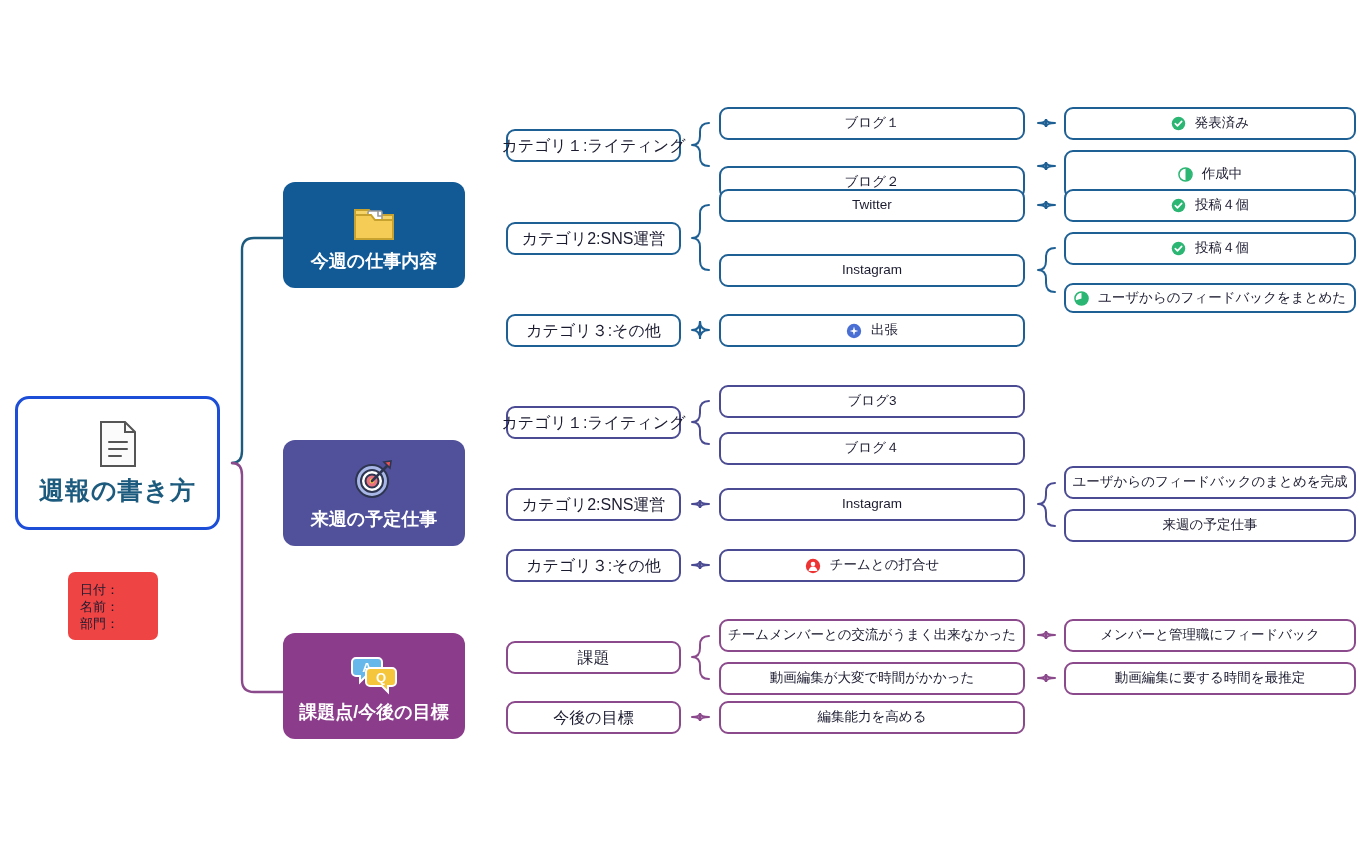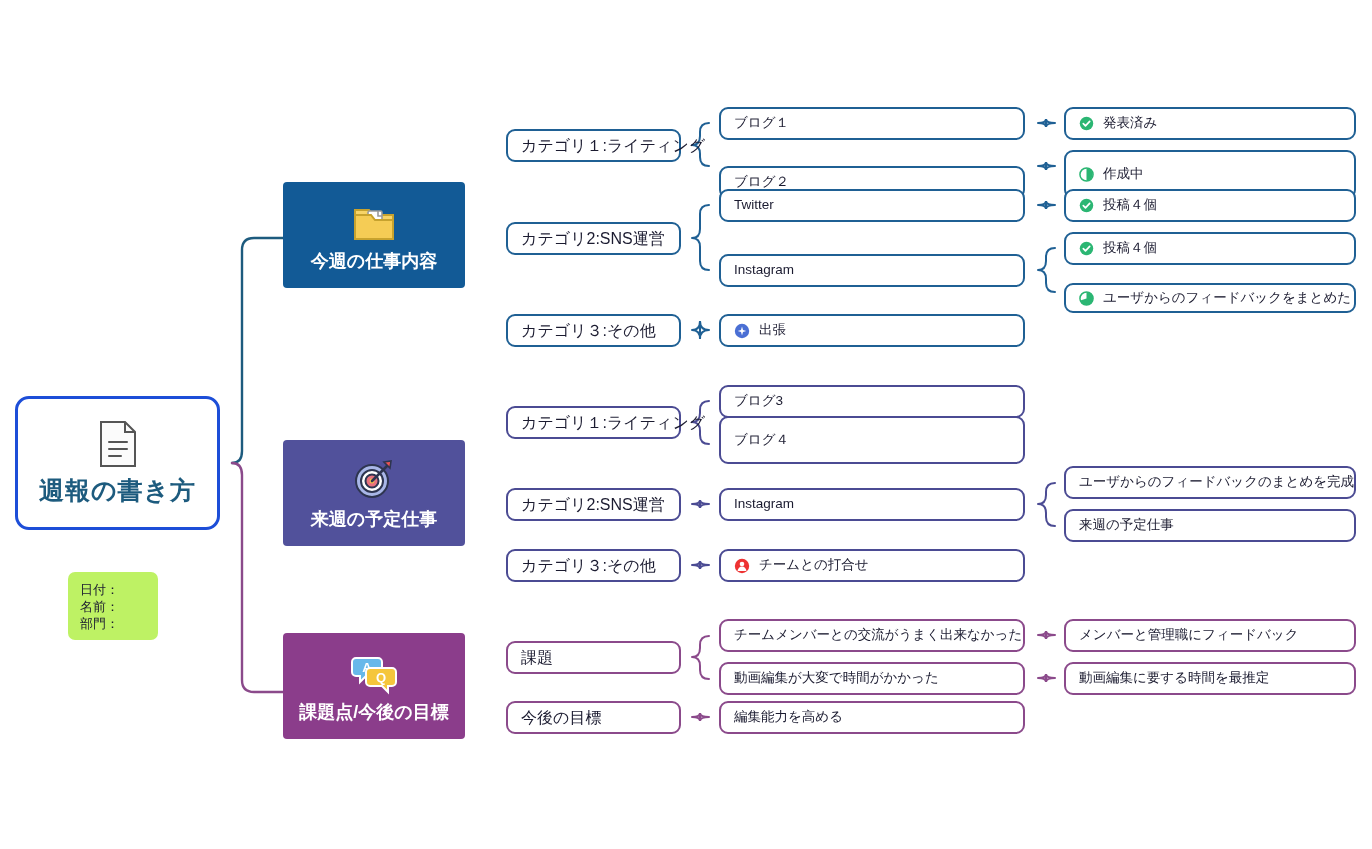--- a/index.html
+++ b/index.html
@@ -53,38 +53,38 @@
     letter-spacing: 1px;
   }
   .doc-icon-lg { width: 42px; height: 48px; display:block; }
 
   
   .info-box {
     left: 68px;
     top: 572px;
     width: 90px;
     height: 68px;
-    background: #bef264;
+    background: #ef4444;
     border-radius: 7px;
     flex-direction: column;
     justify-content: center;
     align-items: flex-start;
     padding-left: 12px;
   }
   .info-box div {
     font-size: 13px;
     line-height: 17px;
     color: #1b1b30;
   }
 
   
   .branch {
     width: 182px;
     height: 106px;
-    border-radius: 4px;
+    border-radius: 12px;
     flex-direction: column;
     justify-content: center;
     align-items: center;
     gap: 5px;
   }
   .branch .b-label {
     font-size: 18px;
     font-weight: 700;
     color: #ffffff;
   }
@@ -95,20 +95,21 @@
 
   
   .pill {
     border-radius: 9px;
     border: 2px solid #15803d;
     padding: 0 13px;
     font-size: 13.5px;
     line-height: 1.25;
     color: #1b1b30;
     white-space: nowrap;
+    justify-content: center;
   }
   .pill.cat { font-size: 16px; }
   .pill.blue   { border-color: #1f6094; }
   .pill.indigo { border-color: #4b4b93; }
   .pill.plum   { border-color: #8b4a8b; }
 
   .pill .txt { display: inline-block; }
   .pill .ico { flex: 0 0 auto; margin-right: 9px; display: inline-flex; }
 
   
@@ -301,21 +302,21 @@
   <div class="node pill indigo cat" style="left:506px; top:488px; width:175px; height:33px;">
     <span class="txt">カテゴリ2:SNS運営</span>
   </div>
   <div class="node pill indigo cat" style="left:506px; top:549px; width:175px; height:33px;">
     <span class="txt">カテゴリ３:その他</span>
   </div>
 
   <div class="node pill indigo" style="left:719px; top:385px; width:306px; height:33px;">
     <span class="txt">ブログ3</span>
   </div>
-  <div class="node pill indigo" style="left:719px; top:416px; width:306px; height:48px;">
+  <div class="node pill indigo" style="left:719px; top:432px; width:306px; height:33px;">
     <span class="txt">ブログ４</span>
   </div>
   <div class="node pill indigo" style="left:719px; top:488px; width:306px; height:33px;">
     <span class="txt">Instagram</span>
   </div>
   <div class="node pill indigo" style="left:719px; top:549px; width:306px; height:33px;">
     <span class="ico">
       <svg class="tico" viewBox="0 0 16 16" xmlns="http://www.w3.org/2000/svg">
         <circle cx="8" cy="8" r="7.2" fill="#ee3333"></circle>
         <circle cx="8" cy="6" r="2.3" fill="#ffffff"></circle>

